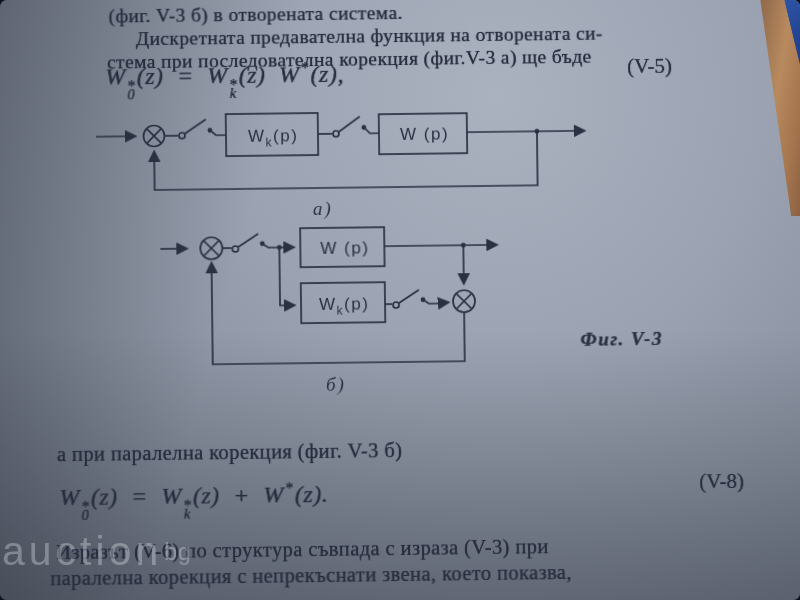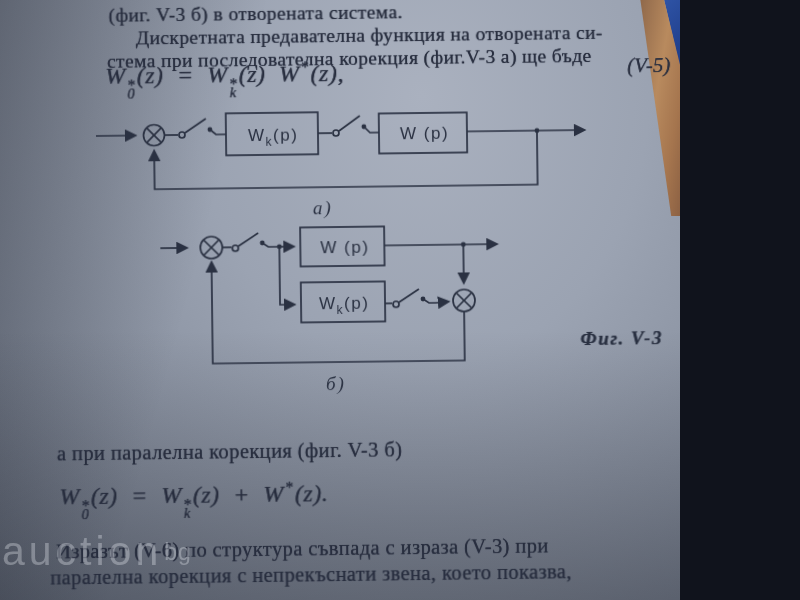--- a/index.html
+++ b/index.html
@@ -1,18 +1,18 @@
 <!DOCTYPE html>
 <html><head>
 <meta charset="utf-8">
 <style>
   html,body{margin:0;padding:0;}
   body{width:800px;height:600px;overflow:hidden;background:#10131c;
        font-family:"Liberation Serif",serif;}
-  .photo{position:relative;width:680px;height:600px;overflow:hidden;}
+  .photo{position:relative;width:800px;height:600px;overflow:hidden;border-radius:7px;}
   .paper{position:absolute;inset:0;
     background:
       linear-gradient(to bottom, rgba(0,0,0,0) 55%, rgba(12,14,22,0.30) 100%),
       linear-gradient(105deg, rgba(8,10,18,0.30) 0%, rgba(8,10,18,0) 32%),
       radial-gradient(ellipse at 62% 16%, #aab1bf 0%, #9ba3b2 38%, #868e9d 70%, #707887 100%);
   }
   .corner-blue{position:absolute;top:0;right:0;width:18px;height:68px;
     background:linear-gradient(135deg,#2f54a6,#1c3a86);
     clip-path:polygon(12% 0,100% 0,100% 100%);}
   .page-edge{position:absolute;top:0;right:0;width:44px;height:216px;
@@ -72,21 +72,21 @@
             <span class="s-sup">*</span>
             <span class="s-sub">0</span>
           </span><span>(z)</span></span>
       <span class="fop">=</span>
       <span class="term"><span>W</span><span class="supsub">
             <span class="s-sup">*</span>
             <span class="s-sub">k</span>
           </span><span>(z)</span></span>
       <span class="term"><span>W</span><span class="f-sup">*</span><span>(z),</span></span>
     </div>
-    <div class="ftag" style="left:630px;top:57px;font-style:italic;">(V-5)</div>
+    <div class="ftag" style="left:630px;top:57px;">(V-5)</div>
 
     <div class="diagram" style="left:92px;top:100px;">
       <svg width="520" height="120" viewBox="0 0 520 120">
         <defs>
           <marker id="arrA" viewBox="0 0 10 10" refX="8" refY="5" markerWidth="7.5" markerHeight="7.5" orient="auto-start-reverse">
             <path d="M0,0 L10,5 L0,10 z" fill="#2a3142"></path>
           </marker>
         </defs>
         <line class="dstroke" x1="6" y1="33" x2="45" y2="33" marker-end="url(#arrA)"></line>
         <g>

